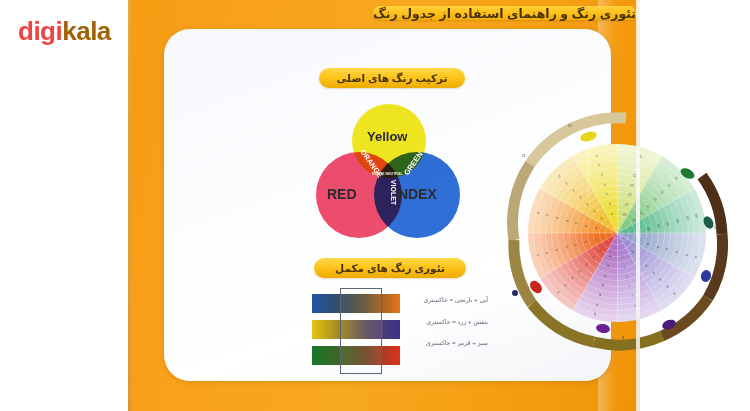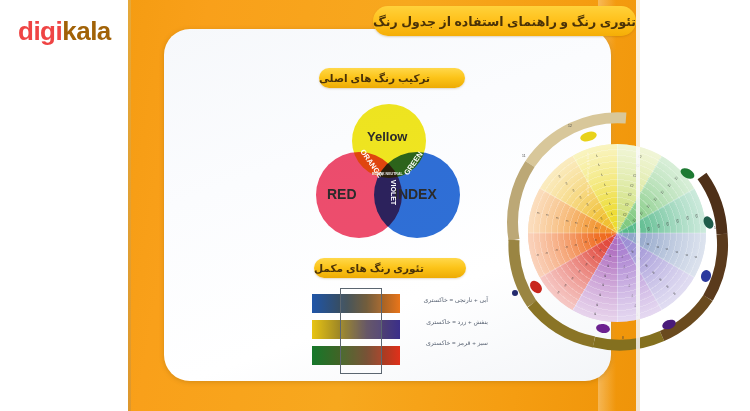--- a/index.html
+++ b/index.html
@@ -37,36 +37,36 @@
   
   .card{
     position:absolute;left:36px;top:29px;width:447px;height:352px;
     background:linear-gradient(160deg,#f6f8fb 0%,#fbfcfe 35%,#ffffff 70%,#f3f5f8 100%);
     border-radius:26px;
     box-shadow:0 1px 5px rgba(120,80,10,.28);
   }
 
   
   .title-banner{
-    position:absolute;left:245px;top:6px;width:263px;height:30px;
+    position:absolute;left:245px;top:6px;width:263px;height:14px;
     background:linear-gradient(180deg,#ffd23b 0%,#ffc21e 45%,#f5ae06 100%);
     border-radius:15px;
     display:flex;align-items:center;justify-content:center;
     box-shadow:0 1px 2px rgba(140,90,0,.25);
   }
   .title-banner span{
     font-size:12.5px;font-weight:bold;color:#4a3208;direction:rtl;
     white-space:nowrap;letter-spacing:.2px;
   }
 
   
   .pill{
     position:absolute;height:20px;border-radius:10px;
     background:linear-gradient(180deg,#ffd84a 0%,#fcc419 48%,#edab03 100%);
-    display:flex;align-items:center;
+    display:flex;align-items:center;justify-content:center;
     box-shadow:0 1px 2px rgba(140,90,0,.22);
   }
   .pill span{font-size:10.5px;font-weight:bold;color:#4a3208;direction:rtl;white-space:nowrap;}
   #pill-primary{left:191px;top:68px;width:146px;}
   #pill-complement{left:186px;top:258px;width:152px;}
   #pill-index{left:419px;top:66px;width:159px;height:22px;border-radius:11px;}
   #pill-index span{font-size:12px;font-weight:bold;color:#4a3c0c;direction:ltr;letter-spacing:1.1px;}
 
   
   .venn{position:absolute;left:184px;top:104px;width:150px;height:142px;}

